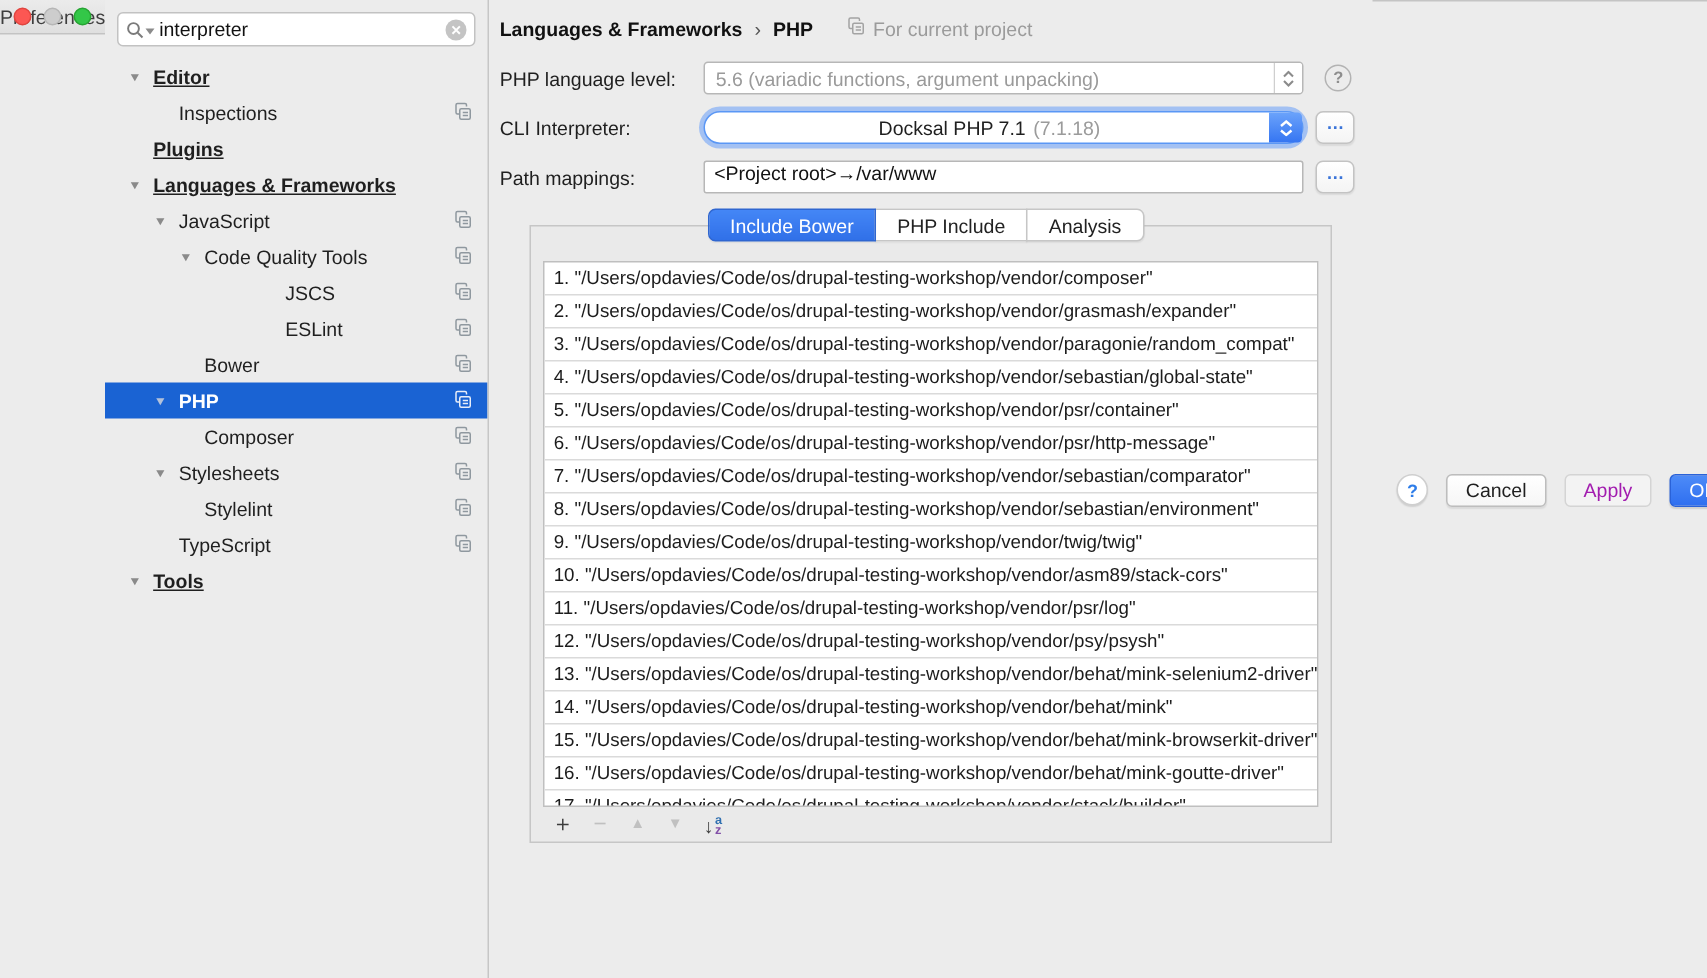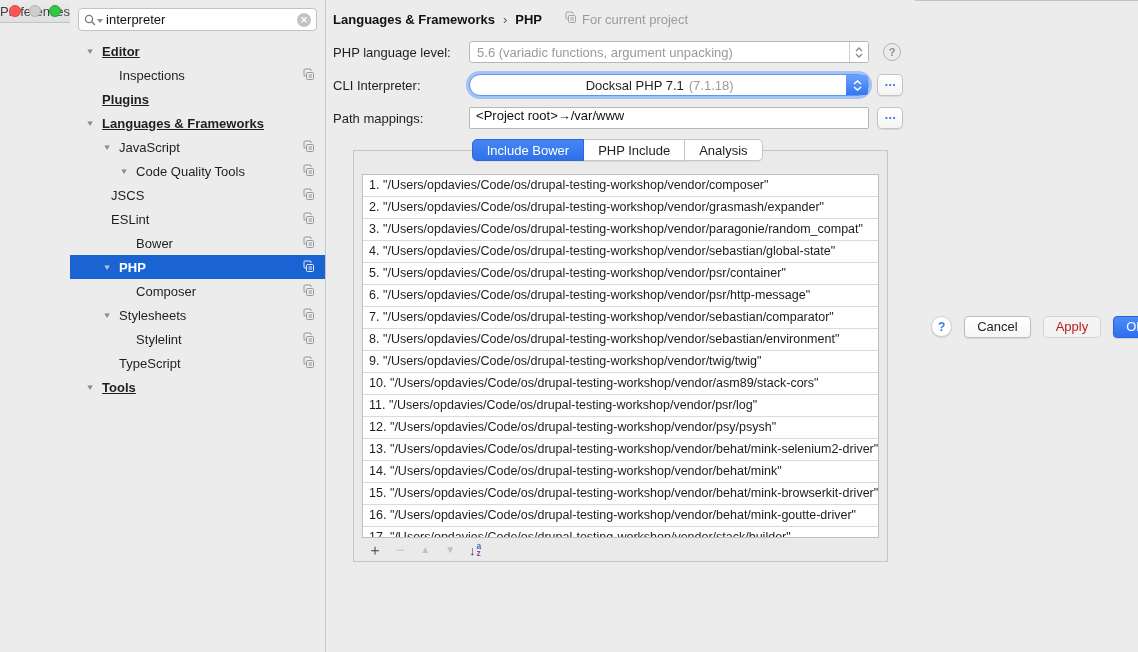--- a/index.html
+++ b/index.html
@@ -25,21 +25,21 @@
   .searchwrap svg { flex:0 0 auto; }
   .search-caret { width:0; height:0; border-left:3px solid transparent; border-right:3px solid transparent; border-top:4px solid #8b8b8b; margin:2px 3px 0 1px; }
   .search-input { flex:1 1 auto; border:none; outline:none; font:13px "Liberation Sans",sans-serif; color:#111; background:transparent; min-width:0; }
   .clear-btn { flex:0 0 14px; width:14px; height:14px; border-radius:50%; background:#c4c4c4; color:#fff; font-size:9px; line-height:14px; text-align:center; font-weight:bold; cursor:default; }
 
   .tree { margin-top:6px; }
   .trow { position:relative; height:24px; display:flex; align-items:center; }
   .trow .tri { position:absolute; top:8px; font-size:8px; color:#8a8a8a; transform:scaleX(1.15); }
   .lvl0 .tri { left:16px; } .lvl1 .tri { left:33px; } .lvl2 .tri { left:50px; }
   .lvl0 .tlabel { margin-left:32px;text-decoration:underline; } .lvl1 .tlabel { margin-left:49px; }
-  .lvl2 .tlabel { margin-left:66px; } .lvl3 .tlabel { margin-left:41px; }
+  .lvl2 .tlabel { margin-left:66px; } .lvl3 .tlabel { margin-left:120px; }
   .b .tlabel { font-weight:bold; }
   .pricon { position:absolute; right:10px; top:5px; color:#8f989f; }
   .trow.selected { background:#1a63d3; color:#ffffff; }
   .trow.selected .tri { color:#b4c2da; }
   .trow.selected .pricon { color:#e9eef9; }
 
   
   .main { flex:1 1 auto; padding:10px 12px 0 5px; overflow:hidden; position:relative; }
   .breadcrumb { display:flex; align-items:center; margin:0 0 12px 2px; height:18px; }
   .bc-part { font-weight:bold; color:#111; }
@@ -79,21 +79,21 @@
   .sort-arrow { font-size:13px; color:#3c3c3c; margin-right:1px; }
   .sort-az { display:flex; flex-direction:column; font-size:8.5px; font-weight:bold; line-height:7px; }
   .sort-a { color:#2f6fb0; } .sort-z { color:#8250a8; }
 
   
   .footer { flex:0 0 42px; border-top:1px solid #c4c4c4; background:#ececec; display:flex; align-items:center; padding:0 12px; }
   .fhelp { width:21px; height:21px; border-radius:50%; background:#fff; border:1px solid #cfcfcf; box-shadow:0 1px 1px rgba(0,0,0,.12); color:#2e7de9; font-weight:bold; font-size:12px; display:flex; align-items:center; justify-content:center; margin-left:4px; }
   .fspacer { flex:1 1 auto; }
   .btn { height:22px; padding:0 12px; border-radius:4px; font:13px "Liberation Sans",sans-serif; display:flex; align-items:center; margin-left:12px; }
   .btn.cancel { background:linear-gradient(#fff,#f6f6f6); border:1px solid #bdbdbd; color:#1f1f1f; box-shadow:0 1px 1px rgba(0,0,0,.08); }
-  .btn.apply { background:#f3f3f3; border:1px solid #d4d4d4; color:#b91c1c; }
+  .btn.apply { background:#f3f3f3; border:1px solid #d4d4d4; color:#a21caf; }
   .btn.ok { background:linear-gradient(#4d8bf8,#2f6ff0); border:1px solid #2a62d8; color:#fff; box-shadow:0 1px 1px rgba(0,0,0,.12); }
 
   .chev { display:flex; flex-direction:column; align-items:center; gap:1px; }
   .chev svg { display:block; }
 </style>
 </head>
 <body>
 
 <div class="window">
 

